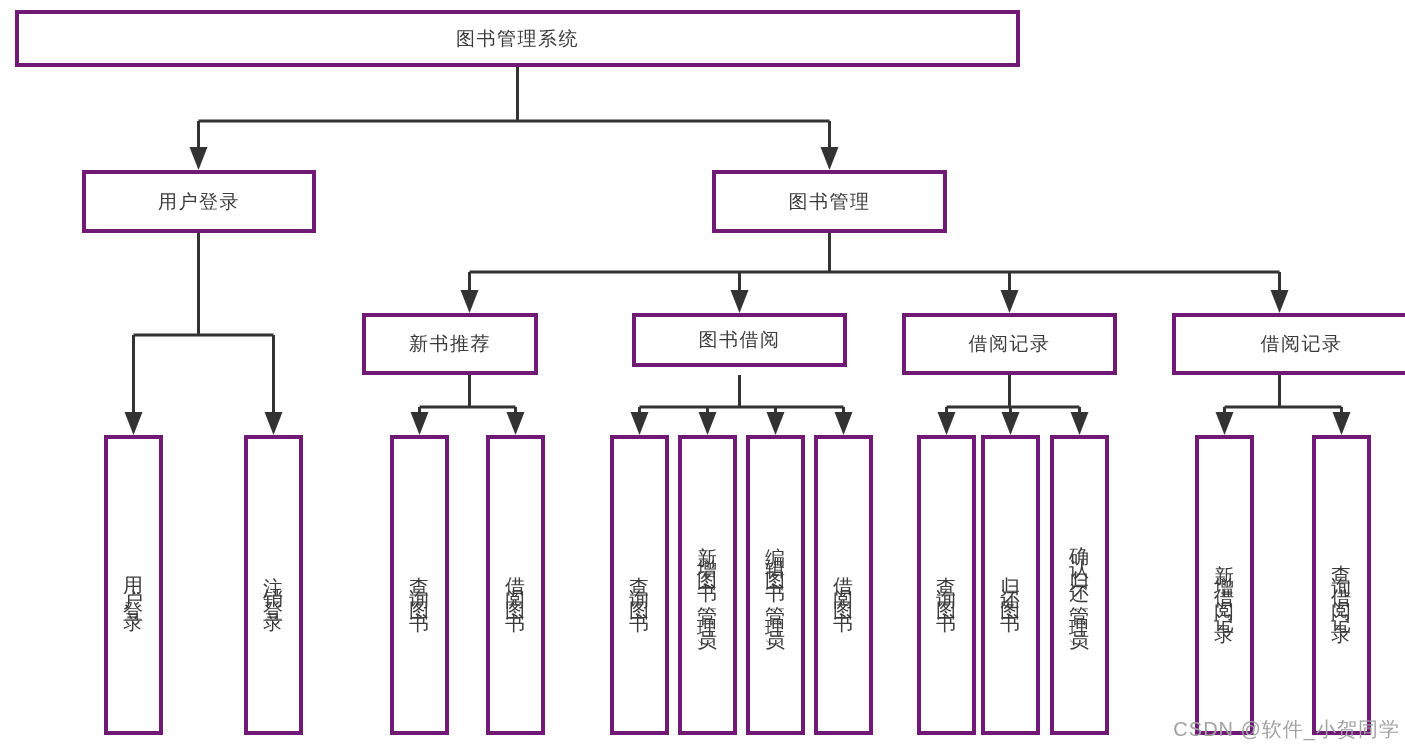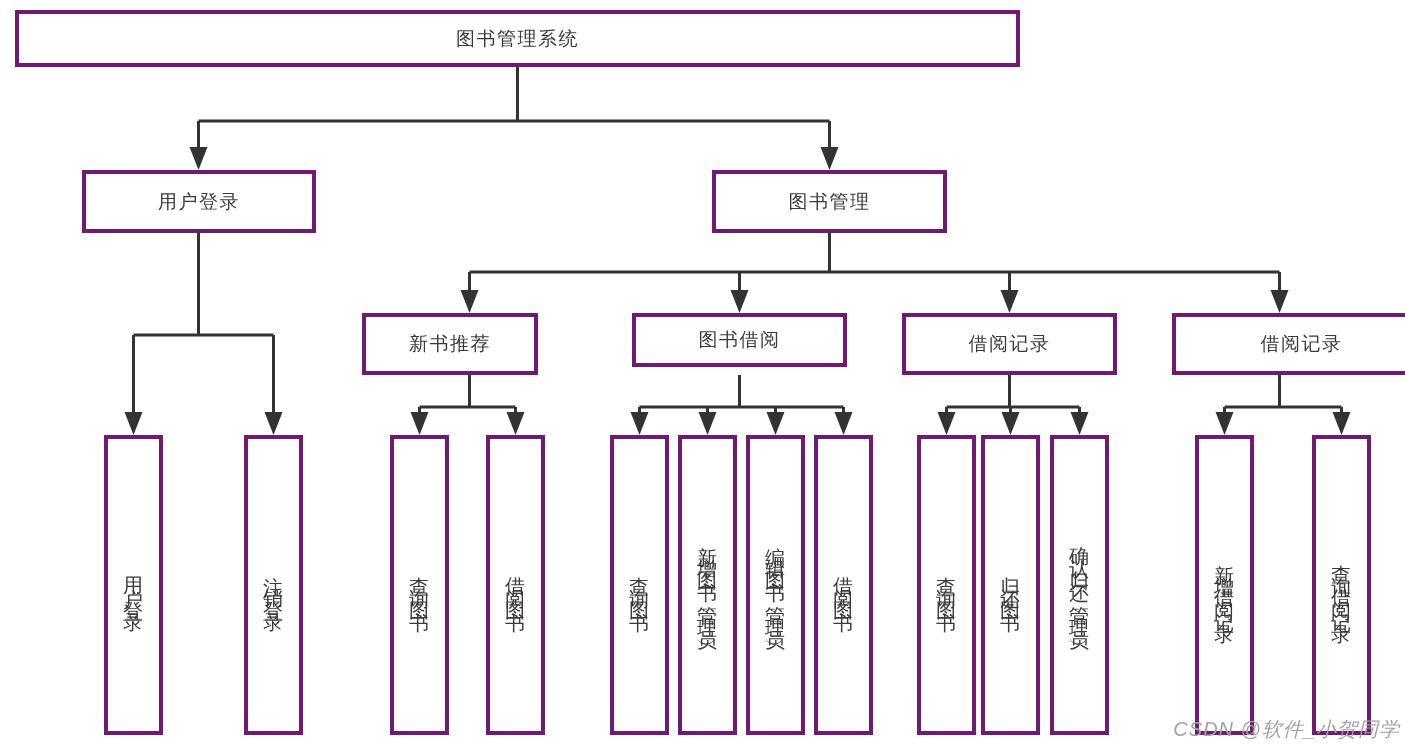--- a/index.html
+++ b/index.html
@@ -32,21 +32,20 @@
     line-height:1;
     letter-spacing:12px;
   }
   .watermark{
     position:absolute;
     right:5px;bottom:4px;
     font-size:20px;
     color:#a2a2a2;
     letter-spacing:1px;
     white-space:nowrap;
-    font-style:italic;
   }
 </style>
 </head>
 <body>
 
 <div class="canvas">
 
   <svg class="wires" width="1405" height="747" viewBox="0 0 1405 747">
     <defs>
       <path id="ah" d="M0 0 L-9 -23 L9 -23 Z" fill="#333333"></path>

